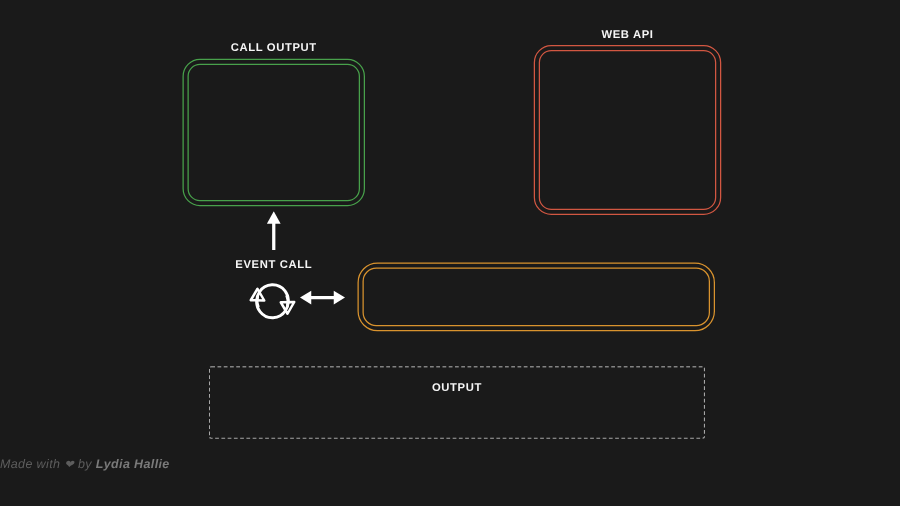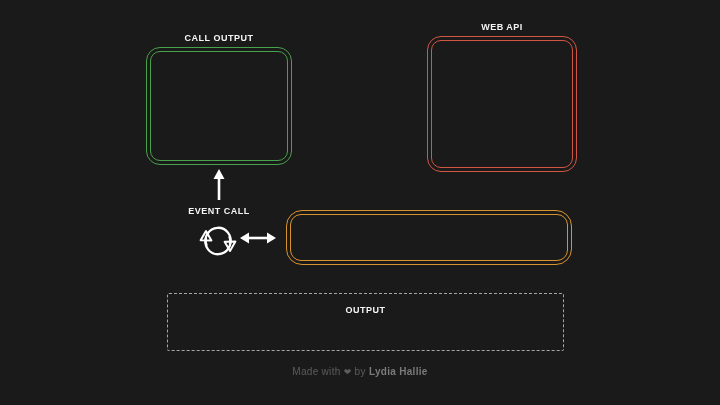--- a/index.html
+++ b/index.html
@@ -63,24 +63,24 @@
   }
 
   .icon-abs { position: absolute; }
   #sync-icon        { left: 196px; top: 219px; }
   #up-arrow         { left: 212px; top: 169px; }
   #left-right-arrow { left: 240px; top: 231px; }
 
   .footer {
     position: absolute;
     left: 0; top: 366px; width: 720px;
-    text-align: center;
     font-size: 10px;
     color: #5d5d5d;
     letter-spacing: 0.3px;
+    font-style: italic;
   }
   .footer .author {
     font-weight: bold;
     color: #7a7a7a;
   }
   .footer .heart { font-size: 9px; }
 </style>
 </head>
 <body>
 

